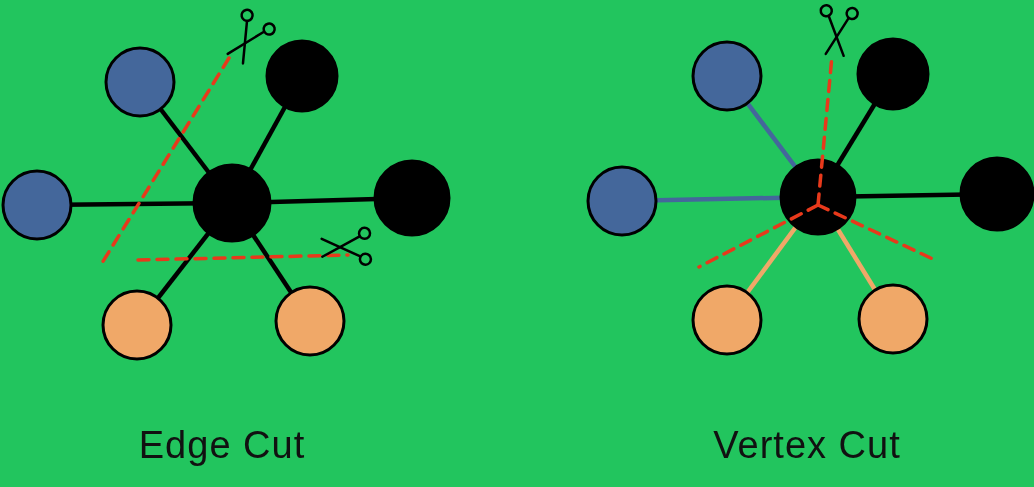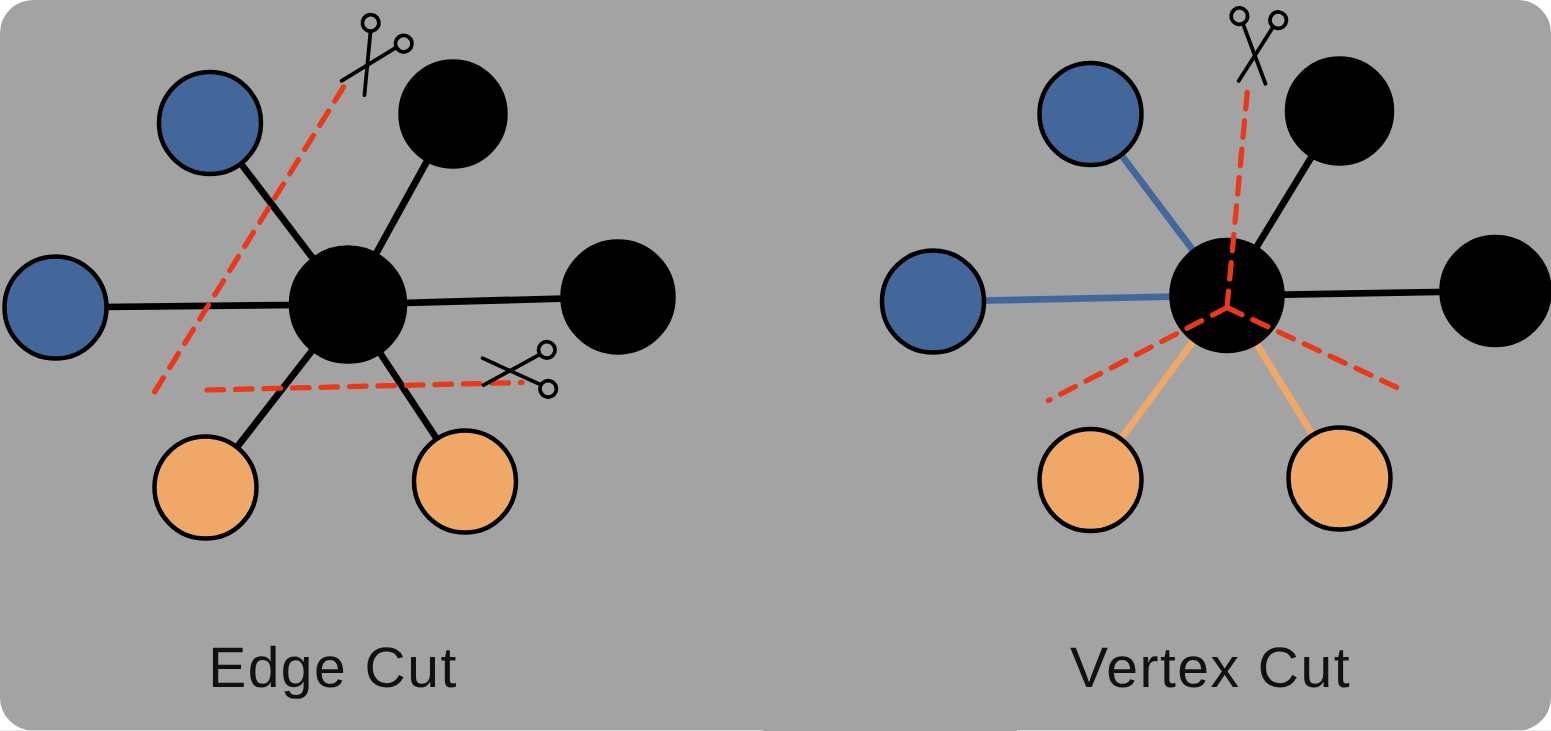--- a/index.html
+++ b/index.html
@@ -8,22 +8,21 @@
     background: #ffffff;
     width: 1034px;
     height: 487px;
     overflow: hidden;
     font-family: "Liberation Sans", sans-serif;
   }
   .figure-wrap {
     position: relative;
     width: 1034px;
     height: 487px;
-    background: #a3a3a3;
-    border-radius: 22px;
+    background: #22c55e;
   }
   svg { display: block; }
   .caption {
     font-family: "Liberation Sans", sans-serif;
     font-size: 38px;
     font-weight: 400;
     letter-spacing: 1px;
     fill: #111111;
   }
 </style>

